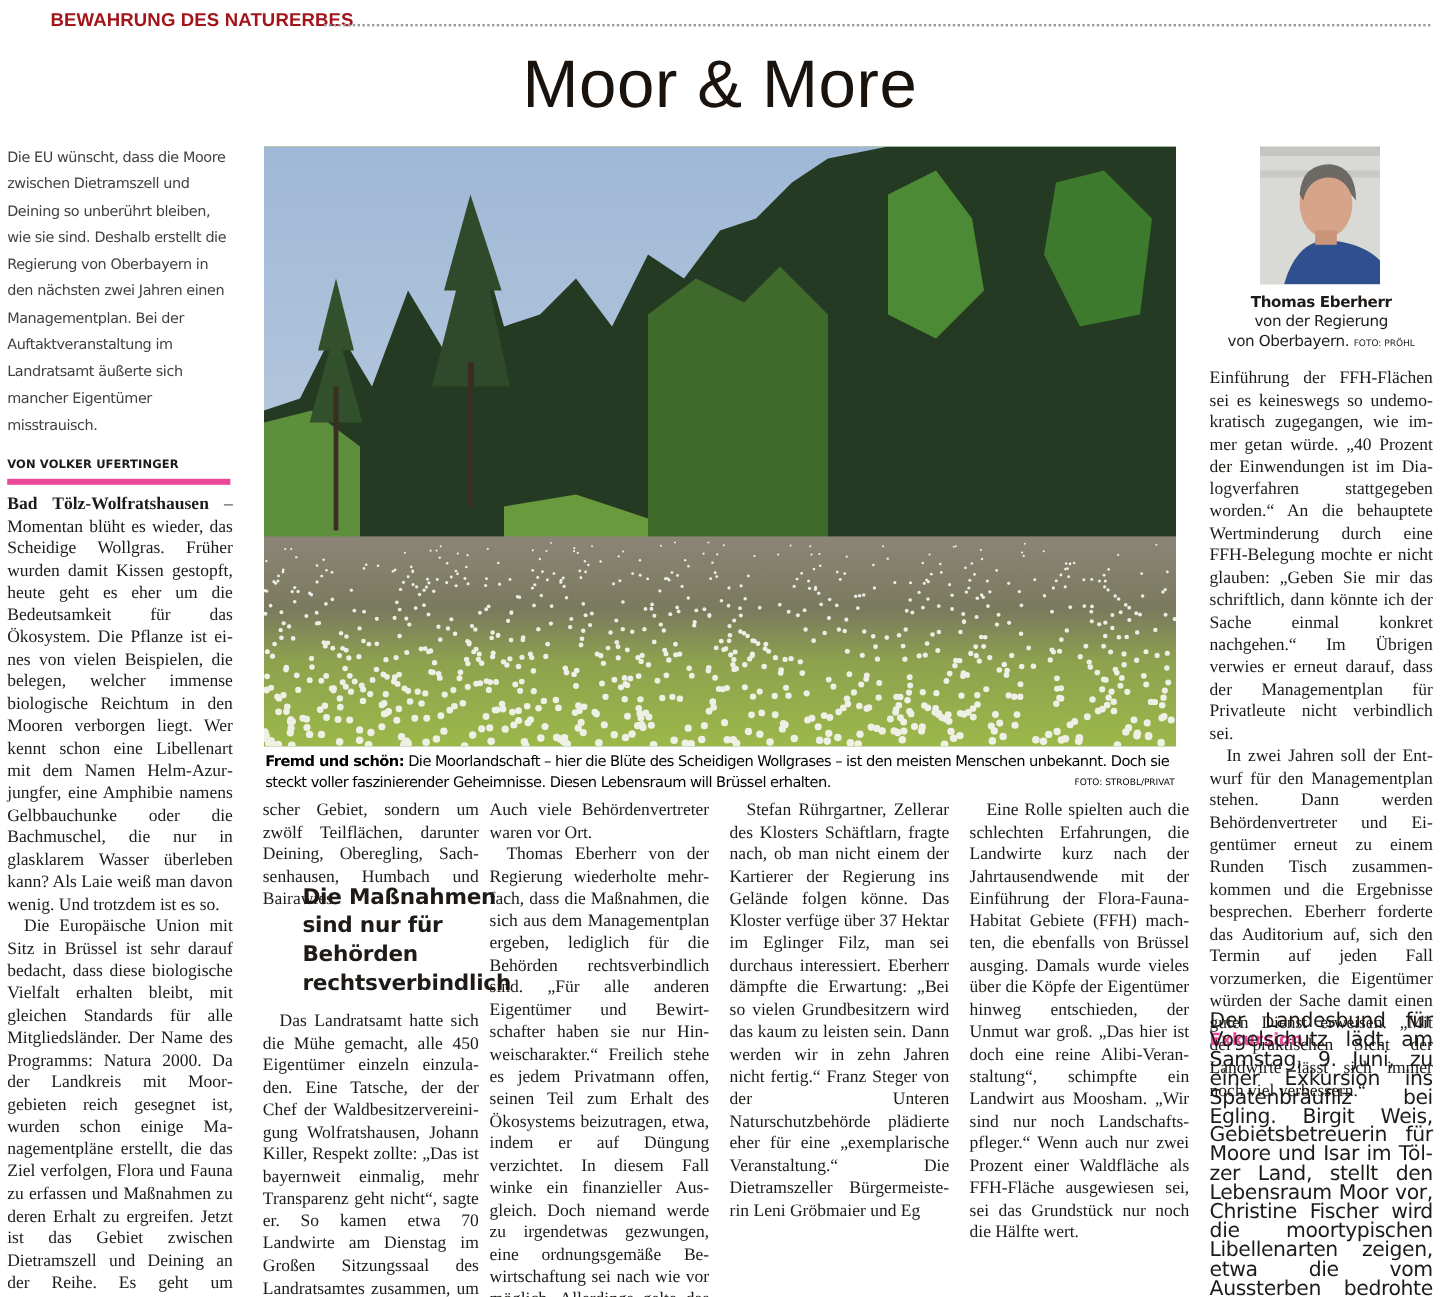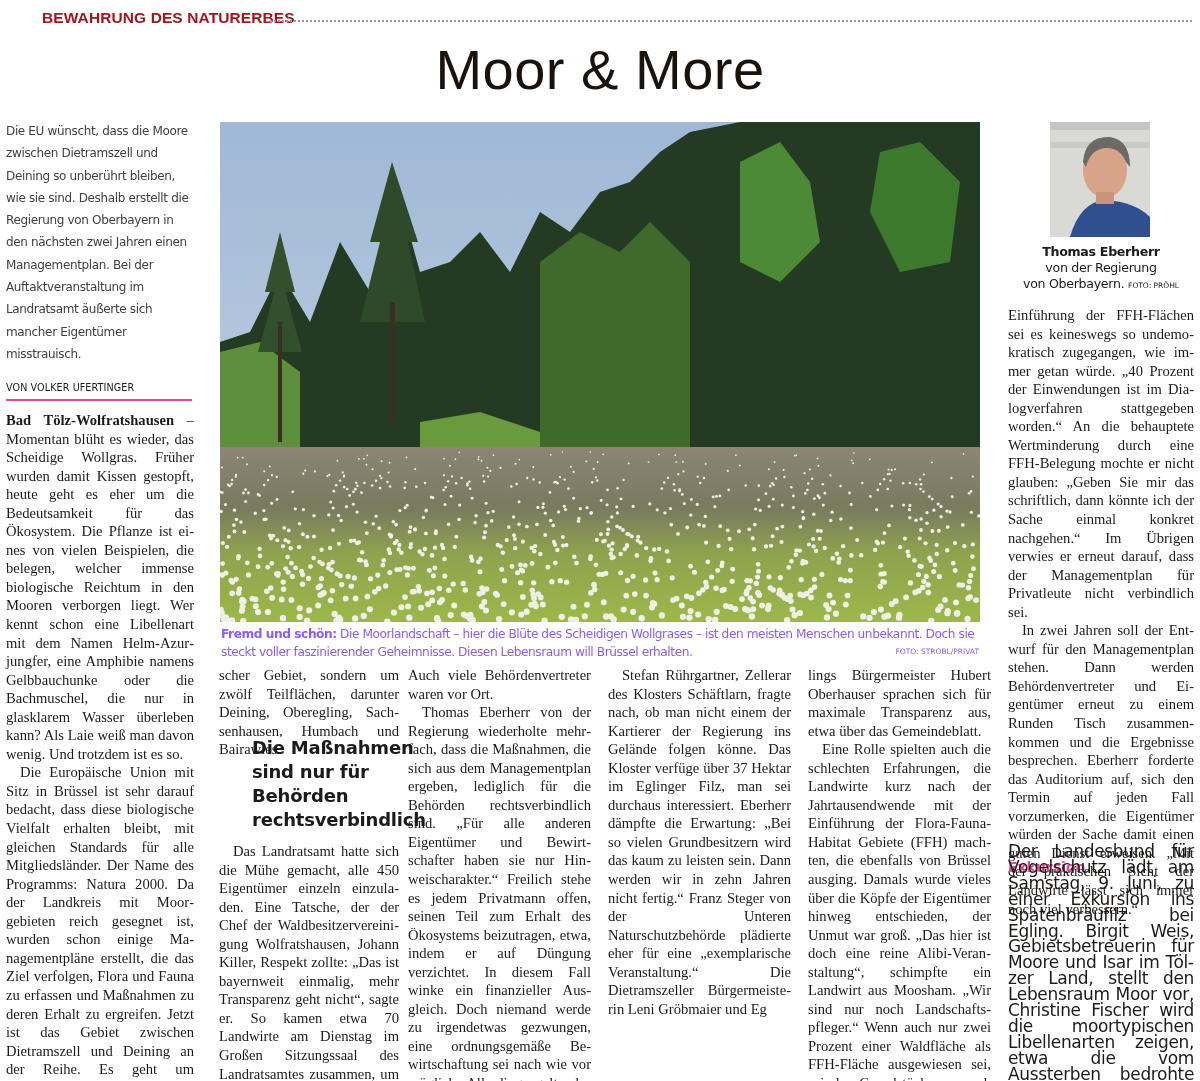--- a/index.html
+++ b/index.html
@@ -4,29 +4,29 @@
 <style>
   html, body { margin: 0; padding: 0; background: #ffffff; }
   body { width: 1200px; height: 1081px; position: relative; overflow: hidden; color: #1d1a17; }
 
   .kicker { position: absolute; left: 6px; top: 9px; font-family: "Liberation Sans", sans-serif; font-weight: bold; font-size: 15.5px; color: #a3141b; letter-spacing: 0.1px; margin-left: 36px; }
   .kicker-rule { position: absolute; left: 270px; right: 8px; top: 20px; border-top: 2px dotted #9a9a9a; }
 
   .headline { position: absolute; left: 0; right: 0; top: 38px; text-align: center; font-family: Liberation Sans, sans-serif; font-size: 56px; line-height: 64px; color: #1a120c; letter-spacing: 0.5px; }
 
   .teaser { position: absolute; left: 6px; top: 120px; width: 188px; font-family: "DejaVu Sans", sans-serif; font-size: 12px; line-height: 22.3px; color: #404040; letter-spacing: -0.35px; }
-  .byline { position: absolute; left: 6px; top: 382px; width: 186px; font-family: "DejaVu Sans", sans-serif; font-weight: normal; font-size: 9.6px; letter-spacing: 0.1px; padding-bottom: 6px; border-bottom: 2px solid #ec4899; }
+  .byline { position: absolute; left: 6px; top: 382px; width: 186px; font-family: "DejaVu Sans", sans-serif; font-weight: bold; font-size: 9.6px; letter-spacing: 0.1px; padding-bottom: 6px; border-bottom: 5px solid #ec4899; }
 
   .col { position: absolute; font-family: "Liberation Serif", serif; font-size: 14.6px; line-height: 18.55px; text-align: justify; hyphens: manual; color: #1d1a17; }
   .col p { margin: 0; text-indent: 0; }
   .col p.indent { text-indent: 14px; }
   .col .place { font-weight: bold; }
 
   .photo { position: absolute; left: 220px; top: 122px; width: 760px; height: 500px; overflow: hidden; background: #8aa866; }
-  .caption { position: absolute; left: 221px; top: 626px; width: 760px; font-family: "DejaVu Sans", sans-serif; font-size: 12.2px; line-height: 17.5px; letter-spacing: -0.45px; color: #8b5cf6; }
+  .caption { position: absolute; left: 221px; top: 626px; width: 760px; font-family: "DejaVu Sans", sans-serif; font-size: 12.2px; line-height: 17.5px; letter-spacing: -0.45px; color: #000000; }
   .caption b { font-weight: bold; }
   .caption .credit { position: absolute; right: 2px; bottom: 1px; font-size: 7.5px; letter-spacing: 0; }
 
   .subhead { position: absolute; left: 218px; top: 736px; width: 180px; font-family: "DejaVu Sans", sans-serif; font-weight: bold; font-size: 18px; line-height: 24px; color: #1d1a17; letter-spacing: -0.2px; margin-left: 34px; }
 
   .portrait { position: absolute; left: 1050px; top: 122px; width: 100px; height: 115px; overflow: hidden; background: #d8d8d4; }
   .portrait-cap { position: absolute; left: 1008px; width: 186px; top: 244px; text-align: center; font-family: "DejaVu Sans", sans-serif; font-size: 12.6px; line-height: 16px; letter-spacing: -0.3px; }
   .portrait-cap .name { font-weight: bold; }
   .portrait-cap .credit { font-size: 7.5px; letter-spacing: 0; }
 
@@ -999,21 +999,20 @@
 <div class="col" style="left:408px; top:666px; width:183px;">
   <p>Auch viele Behördenvertreter waren vor Ort.</p>
   <p class="indent">Thomas Eberherr von der Regierung wiederholte mehr­fach, dass die Maßnahmen, die sich aus dem Manage­mentplan ergeben, lediglich für die Behörden rechtsver­bindlich sind. „Für alle ande­ren Eigentümer und Bewirt­schafter haben sie nur Hin­weischarakter.“ Freilich stehe es jedem Privatmann offen, seinen Teil zum Erhalt des Ökosystems beizutragen, et­wa, indem er auf Düngung verzichtet. In diesem Fall winke ein finanzieller Aus­gleich. Doch niemand werde zu irgendetwas gezwungen, eine ordnungsgemäße Be­wirtschaftung sei nach wie vor möglich. Allerdings gelte das „Verschlechterungsver­bot“, das es unter Strafe stellt, aktiv den biologischen Wert</p>
 </div>
 
 <div class="col" style="left:608px; top:666px; width:183px;">
   <p class="indent">Stefan Rührgartner, Zelle­rar des Klosters Schäftlarn, fragte nach, ob man nicht ei­nem der Kartierer der Regie­rung ins Gelände folgen kön­ne. Das Kloster verfüge über 37 Hektar im Eglinger Filz, man sei durchaus interessiert. Eberherr dämpfte die Erwar­tung: „Bei so vielen Grundbe­sitzern wird das kaum zu leis­ten sein. Dann werden wir in zehn Jahren nicht fertig.“ Franz Steger von der Unteren Naturschutzbehörde plä­dierte eher für eine „exempla­rische Veranstaltung.“ Die Dietramszeller Bürgermeiste­rin Leni Gröbmaier und Eg­</p>
 </div>
 
 <div class="col" style="left:808px; top:666px; width:183px;">
-  <p>lings Bürgermeister Hubert Oberhauser sprachen sich für maximale Transparenz aus, etwa über das Gemeindeblatt.</p>
   <p class="indent">Eine Rolle spielten auch die schlechten Erfahrungen, die Landwirte kurz nach der Jahrtausendwende mit der Einführung der Flora-Fauna-Habitat Gebiete (FFH) mach­ten, die ebenfalls von Brüssel ausging. Damals wurde vieles über die Köpfe der Eigentü­mer hinweg entschieden, der Unmut war groß. „Das hier ist doch eine reine Alibi-Veran­staltung“, schimpfte ein Landwirt aus Moosham. „Wir sind nur noch Landschafts­pfleger.“ Wenn auch nur zwei Prozent einer Waldfläche als FFH-Fläche ausgewiesen sei, sei das Grundstück nur noch die Hälfte wert.</p>
 
 </div>
 
 <div class="portrait">
   <svg width="100" height="115" viewBox="0 0 100 115">
     <rect width="100" height="115" fill="#d9dad6"></rect>
     <rect x="0" y="0" width="100" height="8" fill="#c4c6c2"></rect>
     <rect x="0" y="20" width="100" height="6" fill="#c8cac6"></rect>
     <path d="M20 115 Q30 80 55 78 Q85 80 100 95 L100 115 Z" fill="#2f4f8f"></path>

